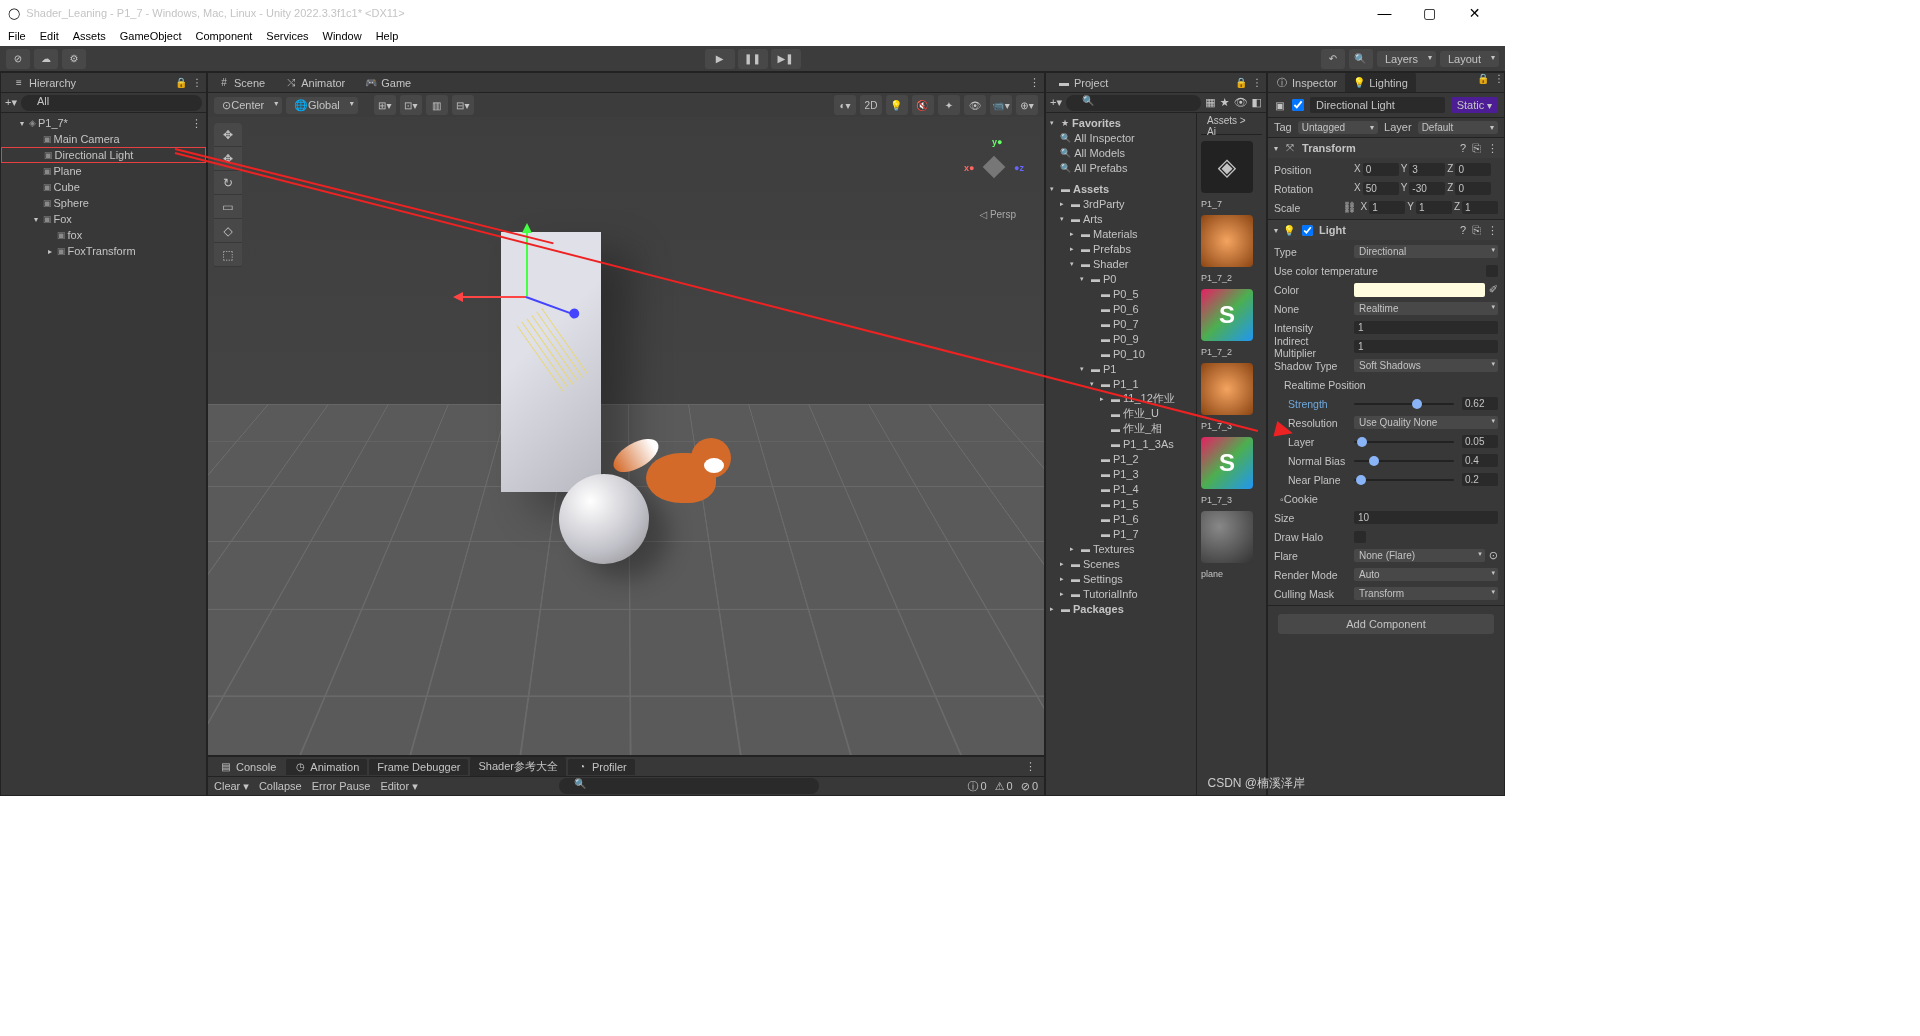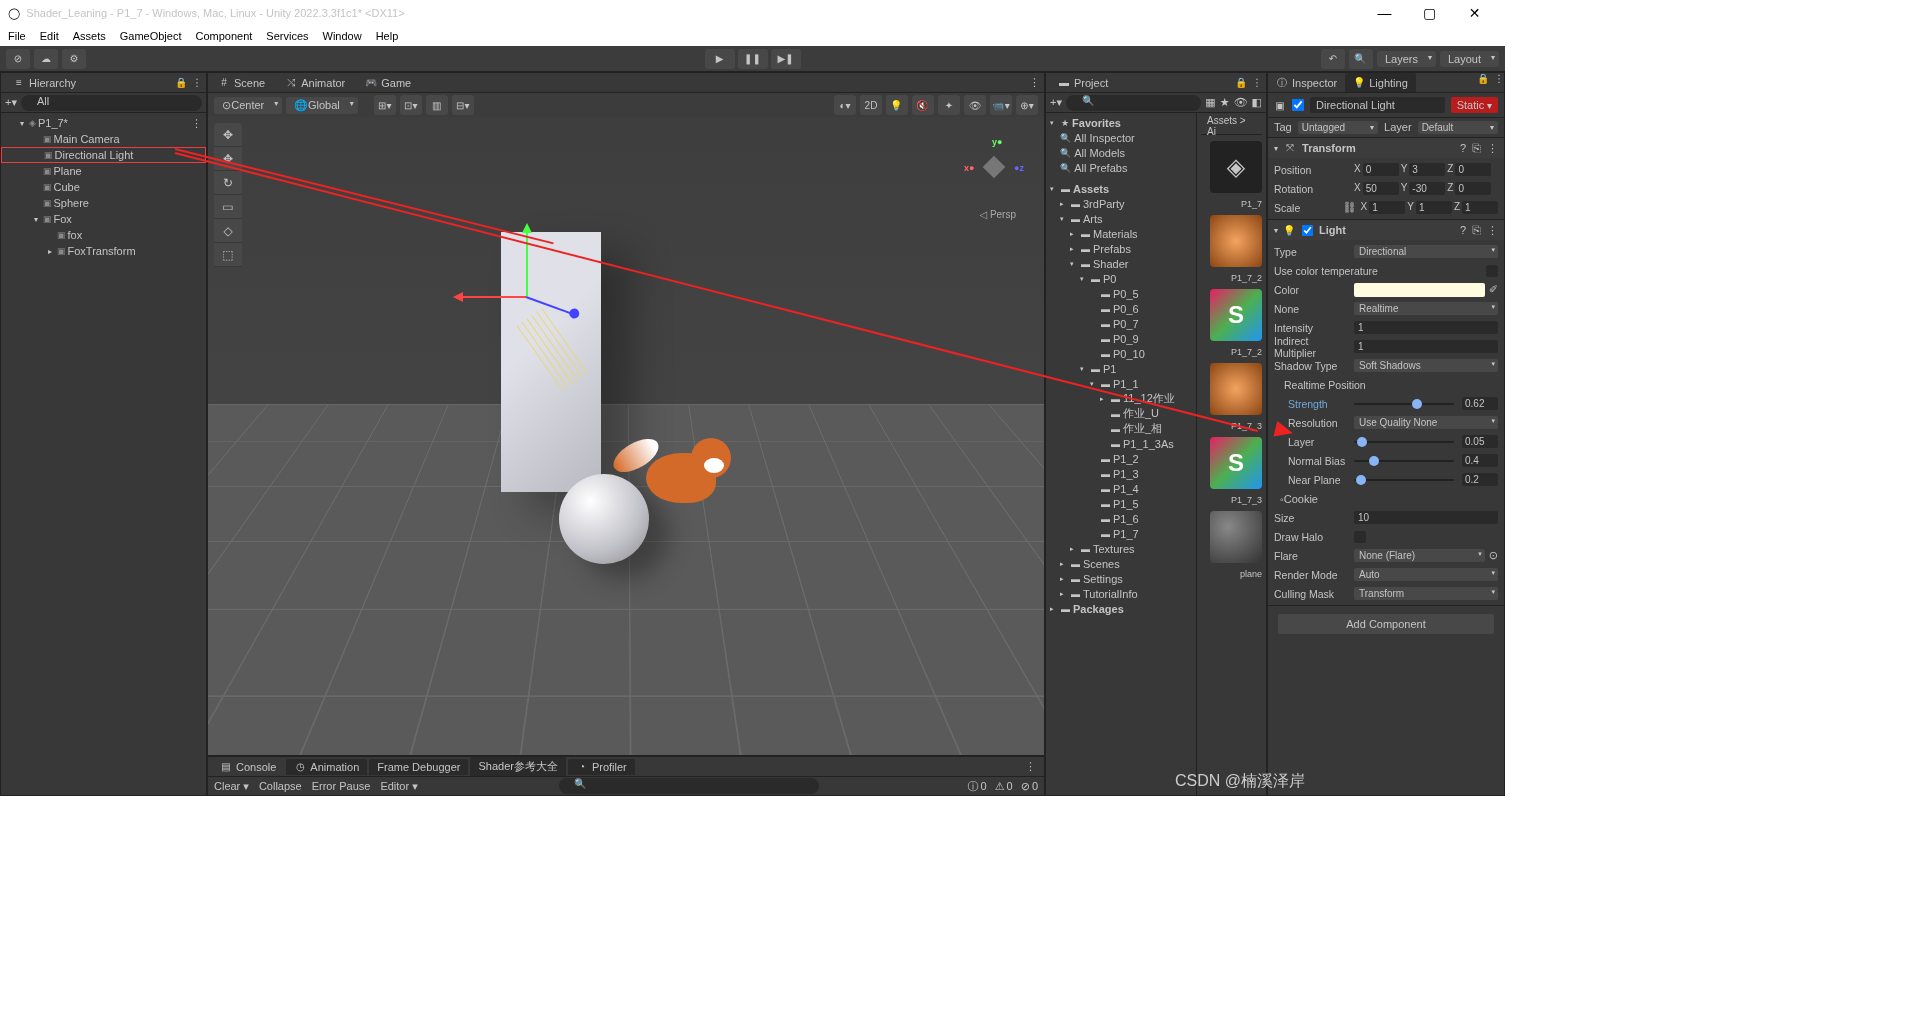--- a/index.html
+++ b/index.html
@@ -69,30 +69,30 @@
 .console-tb{height:20px;display:flex;align-items:center;padding:0 6px;gap:10px;border-top:1px solid #222}
 .cnt{margin-left:auto;display:flex;gap:8px}
 .cnt span{display:flex;align-items:center;gap:2px}
 .project{width:222px}
 .proj-tb{height:20px;display:flex;align-items:center;padding:0 4px;gap:4px;border-bottom:1px solid #222}
 .proj-tree{padding:2px 0;overflow:auto;flex:1;font-size:10.5px}
 .pi{display:flex;align-items:center;height:15px;gap:3px;padding:0 4px}
 .pi .fold{width:8px;font-size:7px}
 .pi .fico{font-size:9px}
 .pi0{padding-left:4px}.pi1{padding-left:14px}.pi2{padding-left:24px}.pi3{padding-left:34px}.pi4{padding-left:44px}.pi5{padding-left:54px}
-.assets-col{width:70px;border-left:1px solid #222;padding:4px;display:flex;flex-direction:column;align-items:flex-end;gap:6px}
+.assets-col{width:70px;border-left:1px solid #222;padding:4px;display:flex;flex-direction:column;align-items:flex-start;gap:6px}
 .bc{height:18px;border-bottom:1px solid #222;padding:0 6px;display:flex;align-items:center;font-size:10px}
 .thumb{width:52px;height:52px;background:#555;border-radius:4px;display:flex;align-items:center;justify-content:center;font-size:24px}
 .thumb-lbl{font-size:9px;text-align:center}
 .inspector{width:238px}
 .insp-tabs{display:flex;height:20px;border-bottom:1px solid #222}
 .insp-hdr{padding:4px 6px;display:flex;align-items:center;gap:6px;border-bottom:1px solid #222}
 .insp-hdr input[type=checkbox]{width:12px;height:12px}
 .insp-name{background:#2a2a2a;padding:2px 6px;flex:1;border-radius:2px}
-.static{background:#b91c1c;padding:2px 6px;border-radius:2px;font-size:10px}
+.static{background:#4c1d95;padding:2px 6px;border-radius:2px;font-size:10px}
 .tag-row{display:flex;padding:3px 6px;gap:6px;border-bottom:1px solid #222;font-size:10px}
 .tag-row .dd{flex:1;font-size:10px;padding:1px 14px 1px 4px}
 .comp{border-bottom:1px solid #222}
 .comp-hdr{height:20px;display:flex;align-items:center;padding:0 6px;gap:6px;background:#3c3c3c}
 .comp-hdr .fold{font-size:8px}
 .comp-body{padding:2px 6px}
 .prop{display:flex;align-items:center;height:19px;gap:4px;font-size:10.5px}
 .prop-lbl{width:76px;font-size:10.5px}
 .prop-lbl.indent{padding-left:14px}
 .prop-lbl.hl{color:#6fa8dc}
@@ -104,21 +104,21 @@
 .full-num{flex:1;background:#2a2a2a;padding:1px 4px;border-radius:2px;font-size:10px}
 .color-sw{flex:1;height:14px;background:#fffce0;border-radius:2px}
 .chk{width:12px;height:12px;background:#2a2a2a;border-radius:2px}
 .slider{flex:1;height:14px;position:relative;display:flex;align-items:center}
 .slider-track{height:2px;background:#222;width:100%;border-radius:1px}
 .slider-thumb{position:absolute;width:10px;height:10px;background:#8ab4f8;border-radius:50%}
 .slider-num{width:36px;background:#2a2a2a;padding:1px 3px;border-radius:2px;font-size:10px;margin-left:4px}
 .add-comp{margin:8px 10px;background:#484848;text-align:center;padding:4px;border-radius:3px}
 .red-line{position:absolute;height:2px;background:#e22;transform-origin:left center;z-index:50}
 .red-arrow{position:absolute;width:0;height:0;border:8px solid transparent;border-left:18px solid #e22;z-index:50}
-.watermark{position:absolute;right:200px;bottom:4px;color:#ccc;font-size:16px}
+.watermark{position:absolute;right:200px;bottom:4px;color:#ccc;font-size:12px}
 .right-icons{margin-left:auto;display:flex;gap:4px}
 .right-icons span{font-size:10px}
 </style>
 </head>
 <body>
 
 <div class="app">
 
 <div class="titlebar">
   <span style="color:#000;margin-right:6px">◯</span>

